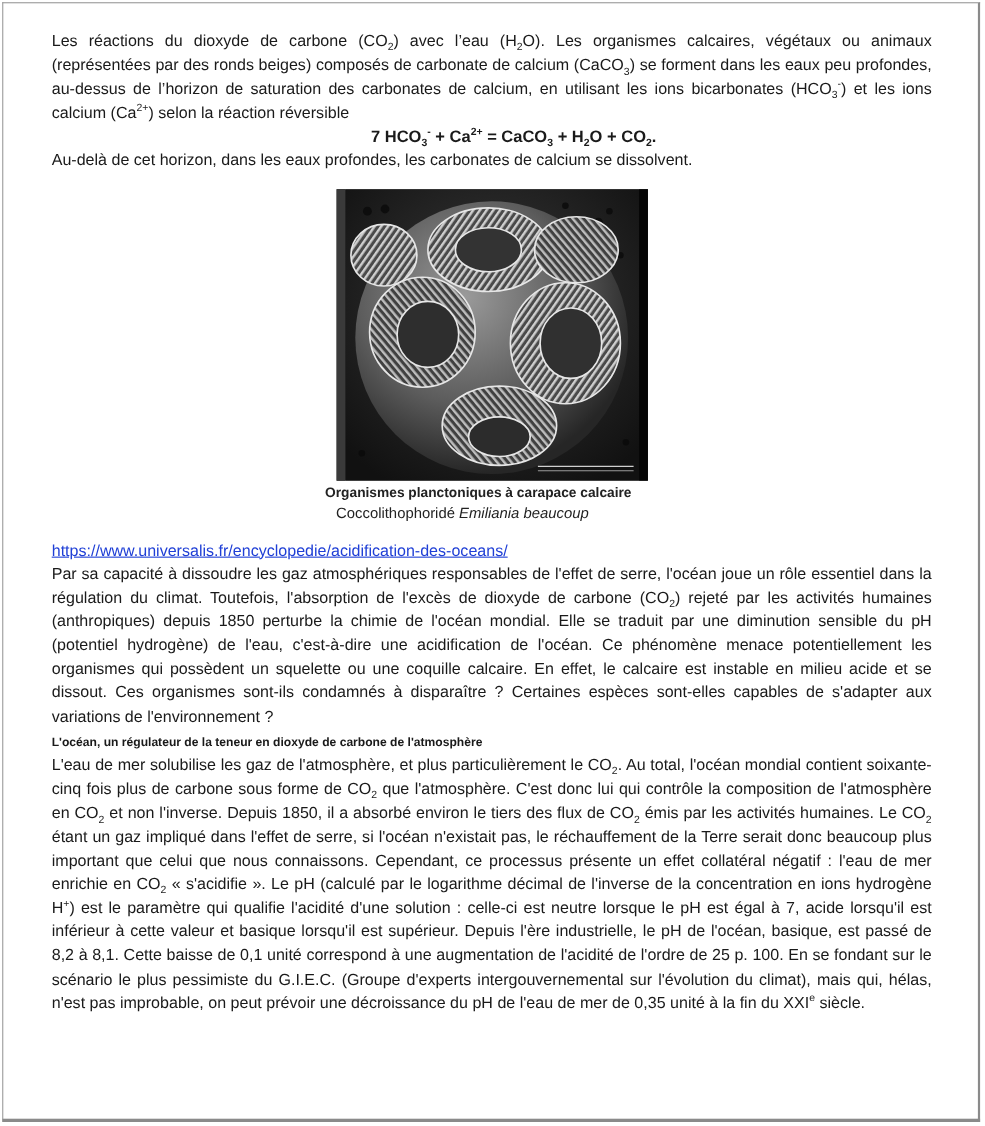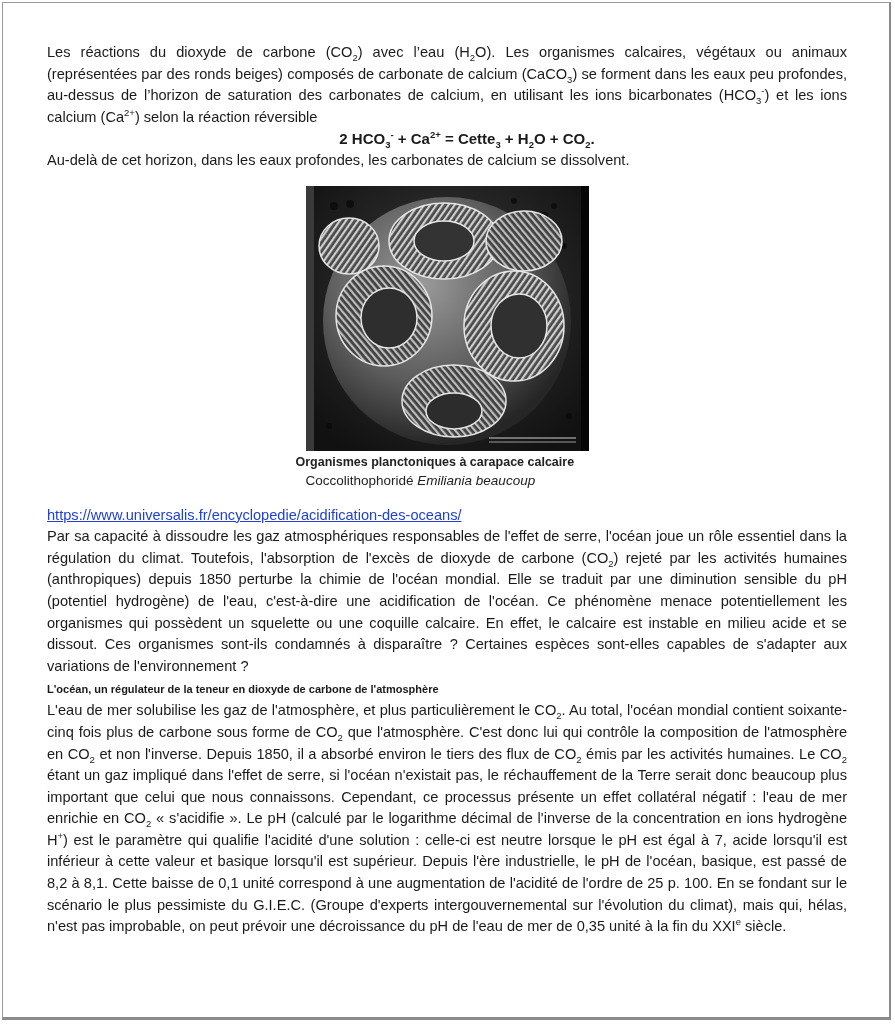--- a/index.html
+++ b/index.html
@@ -3,21 +3,21 @@
 <meta charset="utf-8">
 <style>
   html, body { margin: 0; padding: 0; background: #ffffff; }
   body { width: 895px; height: 1024px; position: relative; overflow: hidden; }
   .frame {
     position: absolute; left: 2px; top: 2px; width: 889px; height: 1018px;
     border: 1px solid #9a9a9a; border-right: 2px solid #8a8a8a; border-bottom: 3px solid #8a8a8a;
     background: #ffffff; box-sizing: border-box;
   }
   .content {
-    position: absolute; left: 47px; top: 42px; width: 800px;
+    position: absolute; left: 47px; top: 28px; width: 800px;
     font-family: "Liberation Sans", "DejaVu Sans", sans-serif;
     font-size: 14.6px; line-height: 21.6px; color: #1a1a1a;
   }
   p { margin: 0; }
   .just { text-align: justify; }
   .equation { font-weight: bold; text-align: center; font-size: 15px; padding-left: 40px; }
   sub, sup { font-size: 9.5px; line-height: 0; }
   .figure { margin: 14px auto 0 auto; width: 283px; }
   .sem {
     width: 283px; height: 265px; position: relative; overflow: hidden;
@@ -31,21 +31,21 @@
 </style>
 </head>
 <body>
 
 <div class="frame"></div>
 
 <div class="content">
 
   <p class="just"><span>Les réactions du dioxyde de carbone (CO</span><sub>2</sub><span>) avec l’eau (H</span><sub>2</sub><span>O). Les organismes calcaires, végétaux ou animaux (représentées par des ronds beiges) composés de carbonate de calcium (CaCO</span><sub>3</sub><span>) se forment dans les eaux peu profondes, au-dessus de l’horizon de saturation des carbonates de calcium, en utilisant les ions bicarbonates (HCO</span><sub>3</sub><sup>-</sup><span>) et les ions calcium (Ca</span><sup>2+</sup><span>) selon la réaction réversible</span></p>
 
-  <p class="equation"><span>2 HCO</span><sub>3</sub><sup>-</sup><span> + Ca</span><sup>2+</sup><span> =  Cette</span><sub>3</sub><span> + H</span><sub>2</sub><span>O + CO</span><sub>2</sub><span>.</span></p>
+  <p class="equation"><span>7 HCO</span><sub>3</sub><sup>-</sup><span> + Ca</span><sup>2+</sup><span> =  CaCO</span><sub>3</sub><span> + H</span><sub>2</sub><span>O + CO</span><sub>2</sub><span>.</span></p>
 
   <p>Au-delà de cet horizon, dans les eaux profondes, les carbonates de calcium se dissolvent.</p>
 
   <div class="figure">
     <div class="sem" title="Micrographie électronique d'un coccolithophoridé">
       <svg width="267" height="265" viewBox="0 0 267 265">
         <defs>
           <radialGradient id="bg" cx="50%" cy="40%" r="70%">
             <stop offset="0" stop-color="#3a3a3a"></stop>
             <stop offset="1" stop-color="#111"></stop>

